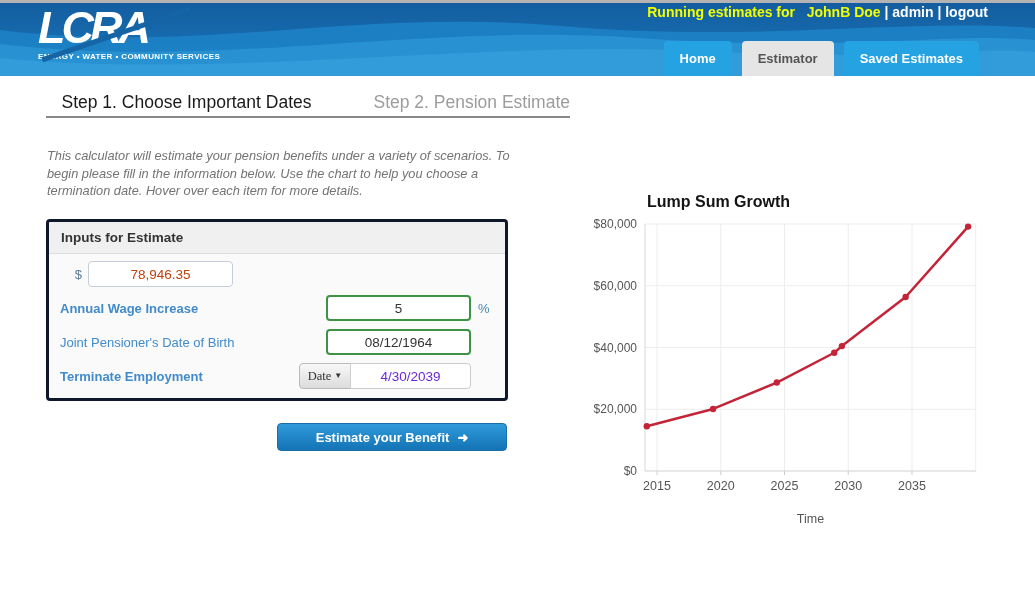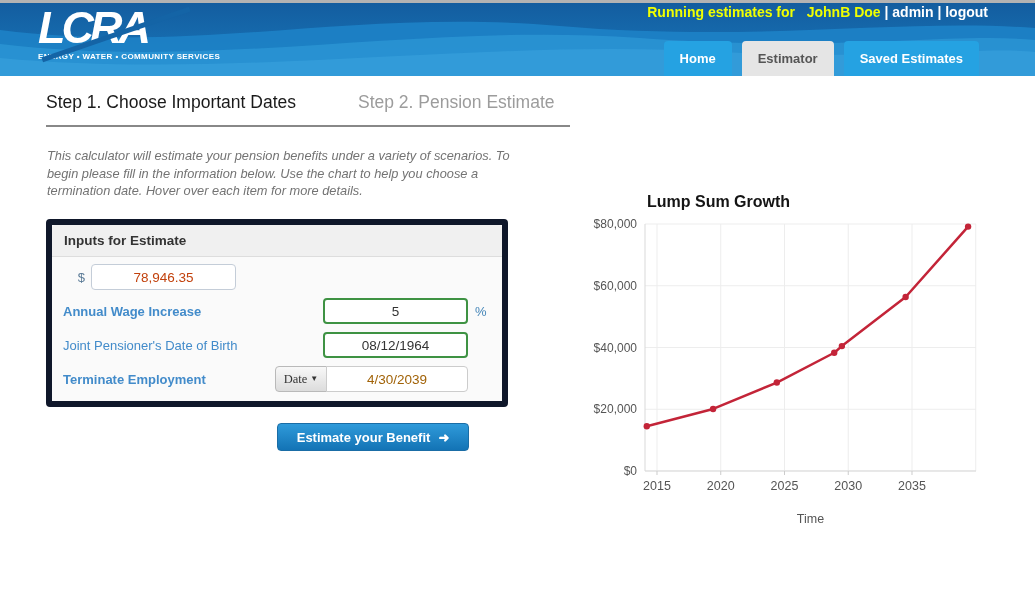--- a/index.html
+++ b/index.html
@@ -22,50 +22,50 @@
   .status { position:absolute; top:4px; right:47px; font-size:14px; font-weight:bold; color:#fff; white-space:nowrap; }
   .status .yellow { color:#f0ff00; }
   .status .lnk { color:#fff; cursor:pointer; text-decoration:none; }
 
   .tabs { position:absolute; right:56px; bottom:0; display:flex; gap:10px; }
   .tab { height:35px; line-height:35px; padding:0 16px; background:#25a2e2; color:#fff;
          font-weight:bold; font-size:13px; border-radius:4px 4px 0 0; cursor:pointer; }
   .tab.active { background:#e5e5e5; color:#555; }
 
   
-  .steps { position:absolute; left:46px; top:92px; width:524px; padding-bottom:12px; border-bottom:2px solid #888; }
+  .steps { position:absolute; left:46px; top:92px; width:524px; padding-bottom:3px; border-bottom:2px solid #888;text-align:right; }
   .step1 { font-size:17.5px; color:#1a1a1a; }
   .step2 { font-size:17.5px; color:#9c9c9c; margin-left:62px; cursor:default; }
 
   
   .intro { position:absolute; left:47px; top:147px; width:472px; font-style:italic;
            font-size:12.8px; line-height:1.38; color:#737373; }
 
   
-  .panel { position:absolute; left:46px; top:219px; width:462px; border:6px solid #0f172a;
+  .panel { position:absolute; left:46px; top:219px; width:462px; border:3px solid #0f172a;
            border-radius:4px; background:#fafafa; padding-bottom:5px; }
   .panel-h { padding:8px 12px; background:#f0f0f0; border-bottom:1px solid #ddd;
              border-radius:4px 4px 0 0; font-weight:bold; font-size:13.5px; color:#333; }
   .fr { display:flex; align-items:center; height:34px; padding:0 11px; }
   .fr.first { margin-top:3px; }
   .flabel { flex:1; font-size:13px; color:#428bca; font-weight:bold; }
   .flabel.normal { font-weight:normal; }
   .fprefix { width:22px; text-align:right; margin-right:6px; font-size:13px; color:#5a7a96; }
   .finput { width:145px; height:26px; border:1px solid #c4cdd8; border-radius:4px; text-align:center;
             font-size:13.5px; color:#c2410c; background:#fff; font-family:inherit; outline:none; }
   .finput.green { border:2px solid #3e9243; color:#333; }
   .fsuffix { width:16px; margin-left:7px; font-size:13px; color:#4586b8; }
   .datebtn { width:52px; height:26px; border:1px solid #b9b9b9; border-radius:4px 0 0 4px;
              background:linear-gradient(#f8f8f8,#dcdcdc); font-size:12.5px; color:#333;
              font-family:Liberation Serif, serif; cursor:pointer; }
   .datebtn .caret { font-size:8px; position:relative; top:-2px; margin-left:3px; }
-  .finput.date { width:142px; border:1px solid #ccc; border-radius:0 4px 4px 0; margin-left:-1px; color:#a16207; }
+  .finput.date { width:121px; border:1px solid #ccc; border-radius:0 4px 4px 0; margin-left:-1px; color:#6d28d9; }
 
   
-  .submit { position:absolute; left:277px; top:423px; width:192px; height:28px;
+  .submit { position:absolute; left:277px; top:423px; width:230px; height:28px;
             border:1px solid #1a6da6; border-radius:4px; background:linear-gradient(#2f9ada,#1373b5);
             color:#fff; font-weight:bold; font-size:13px; font-family:inherit; cursor:pointer; }
   .submit .arrow { margin-left:8px; }
 
   
   .chart { position:absolute; left:590px; top:180px; width:445px; height:350px; }
   .chart svg { font-family:"Liberation Sans", sans-serif; }
 </style>
 </head>
 <body>

